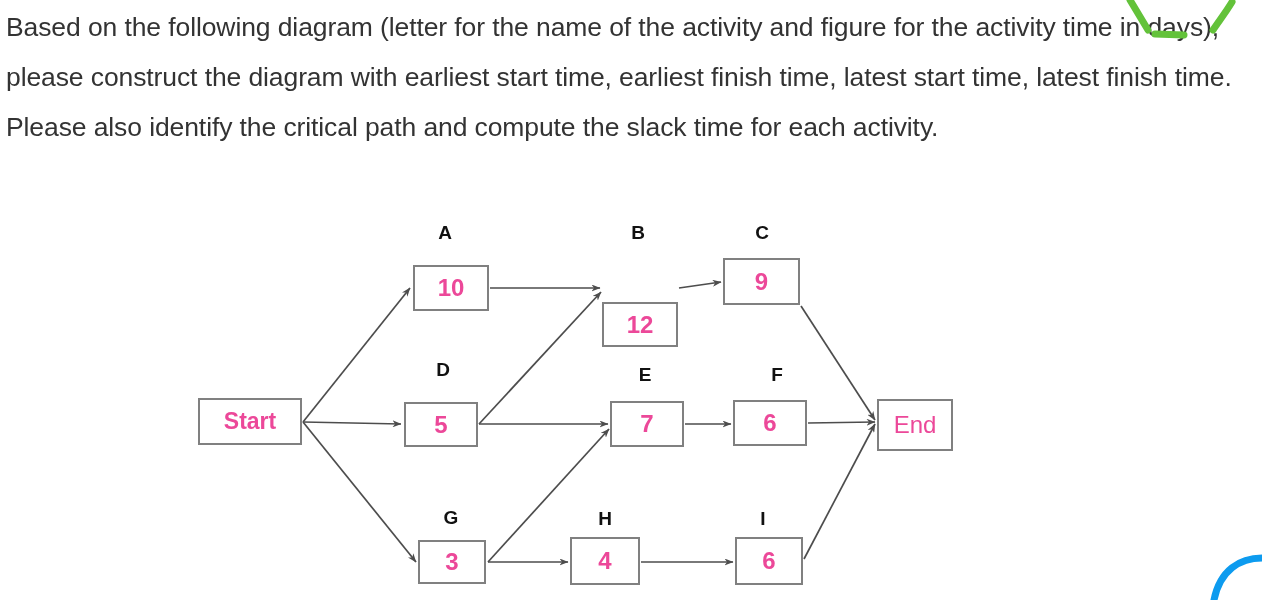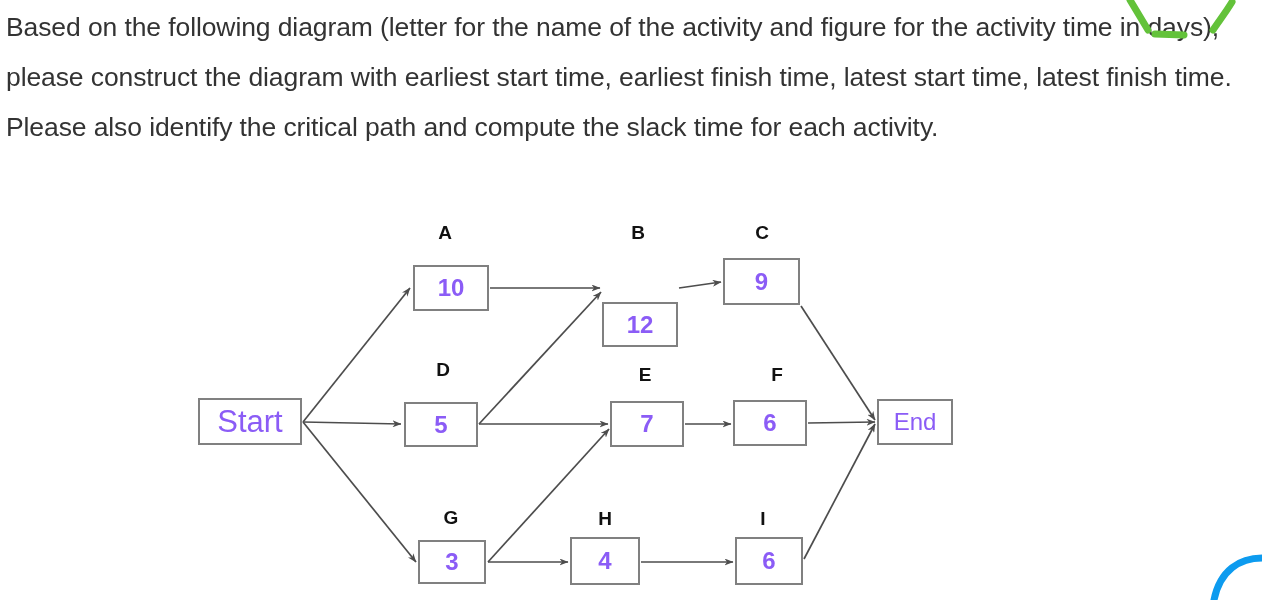--- a/index.html
+++ b/index.html
@@ -48,30 +48,30 @@
   }
 
   .node {
     position: absolute;
     box-sizing: border-box;
     border: 2px solid #808080;
     background: #ffffff;
     display: flex;
     align-items: center;
     justify-content: center;
-    color: #8b5cf6;
+    color: #ec4899;
     z-index: 3;
   }
   .node.activity {
     font-weight: bold;
     font-size: 24px;
   }
   .node.terminal {
-    font-weight: normal;
-    font-size: 31px;
+    font-weight: bold;
+    font-size: 23px;
   }
   .node.terminal.end-node {
     font-weight: 400;
     font-size: 24px;
   }
 
   .node-label {
     position: absolute;
     font-weight: bold;
     font-size: 19px;
@@ -124,21 +124,21 @@
       <line x1="488" y1="562" x2="568" y2="562"></line>
       <line x1="641" y1="562" x2="733" y2="562"></line>
       <line x1="804" y1="559" x2="875" y2="424"></line>
     </g>
   </svg>
 
   <div class="node terminal start-node" style="left:198px; top:398px; width:104px; height:47px;">
     <span>Start</span>
   </div>
 
-  <div class="node terminal end-node" style="left:877px; top:399px; width:76px; height:46px;">
+  <div class="node terminal end-node" style="left:877px; top:399px; width:76px; height:52px;">
     <span>End</span>
   </div>
 
   <div class="node-label" style="left:435px; top:222px; width:20px;">A</div>
   <div class="node activity" style="left:413px; top:265px; width:76px; height:46px;">
     <span>10</span>
   </div>
 
   <div class="node-label" style="left:628px; top:222px; width:20px;">B</div>
   <div class="node activity" style="left:602px; top:266px; width:76px; height:45px;margin-top:36px;">

